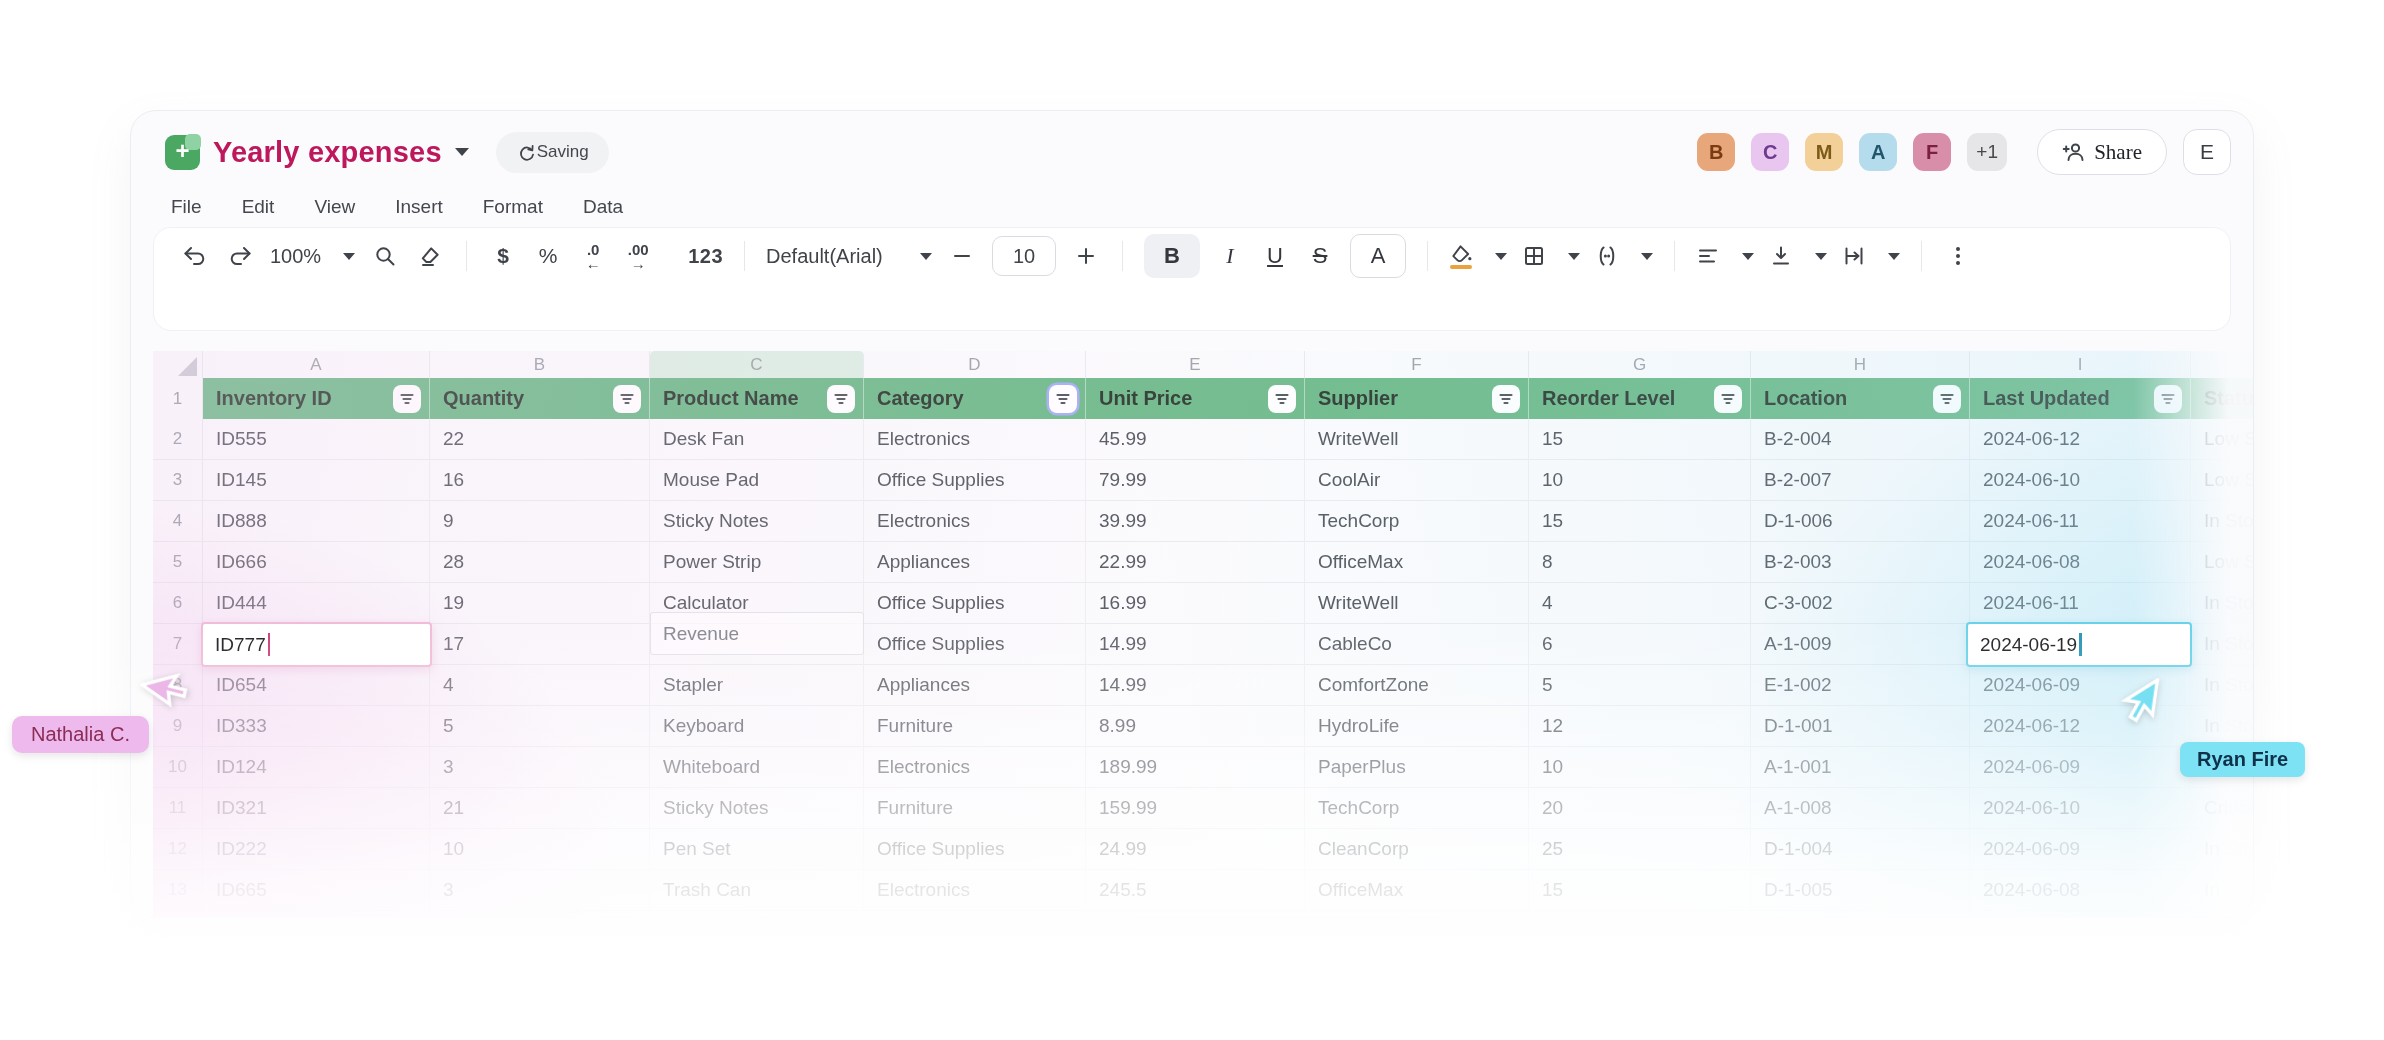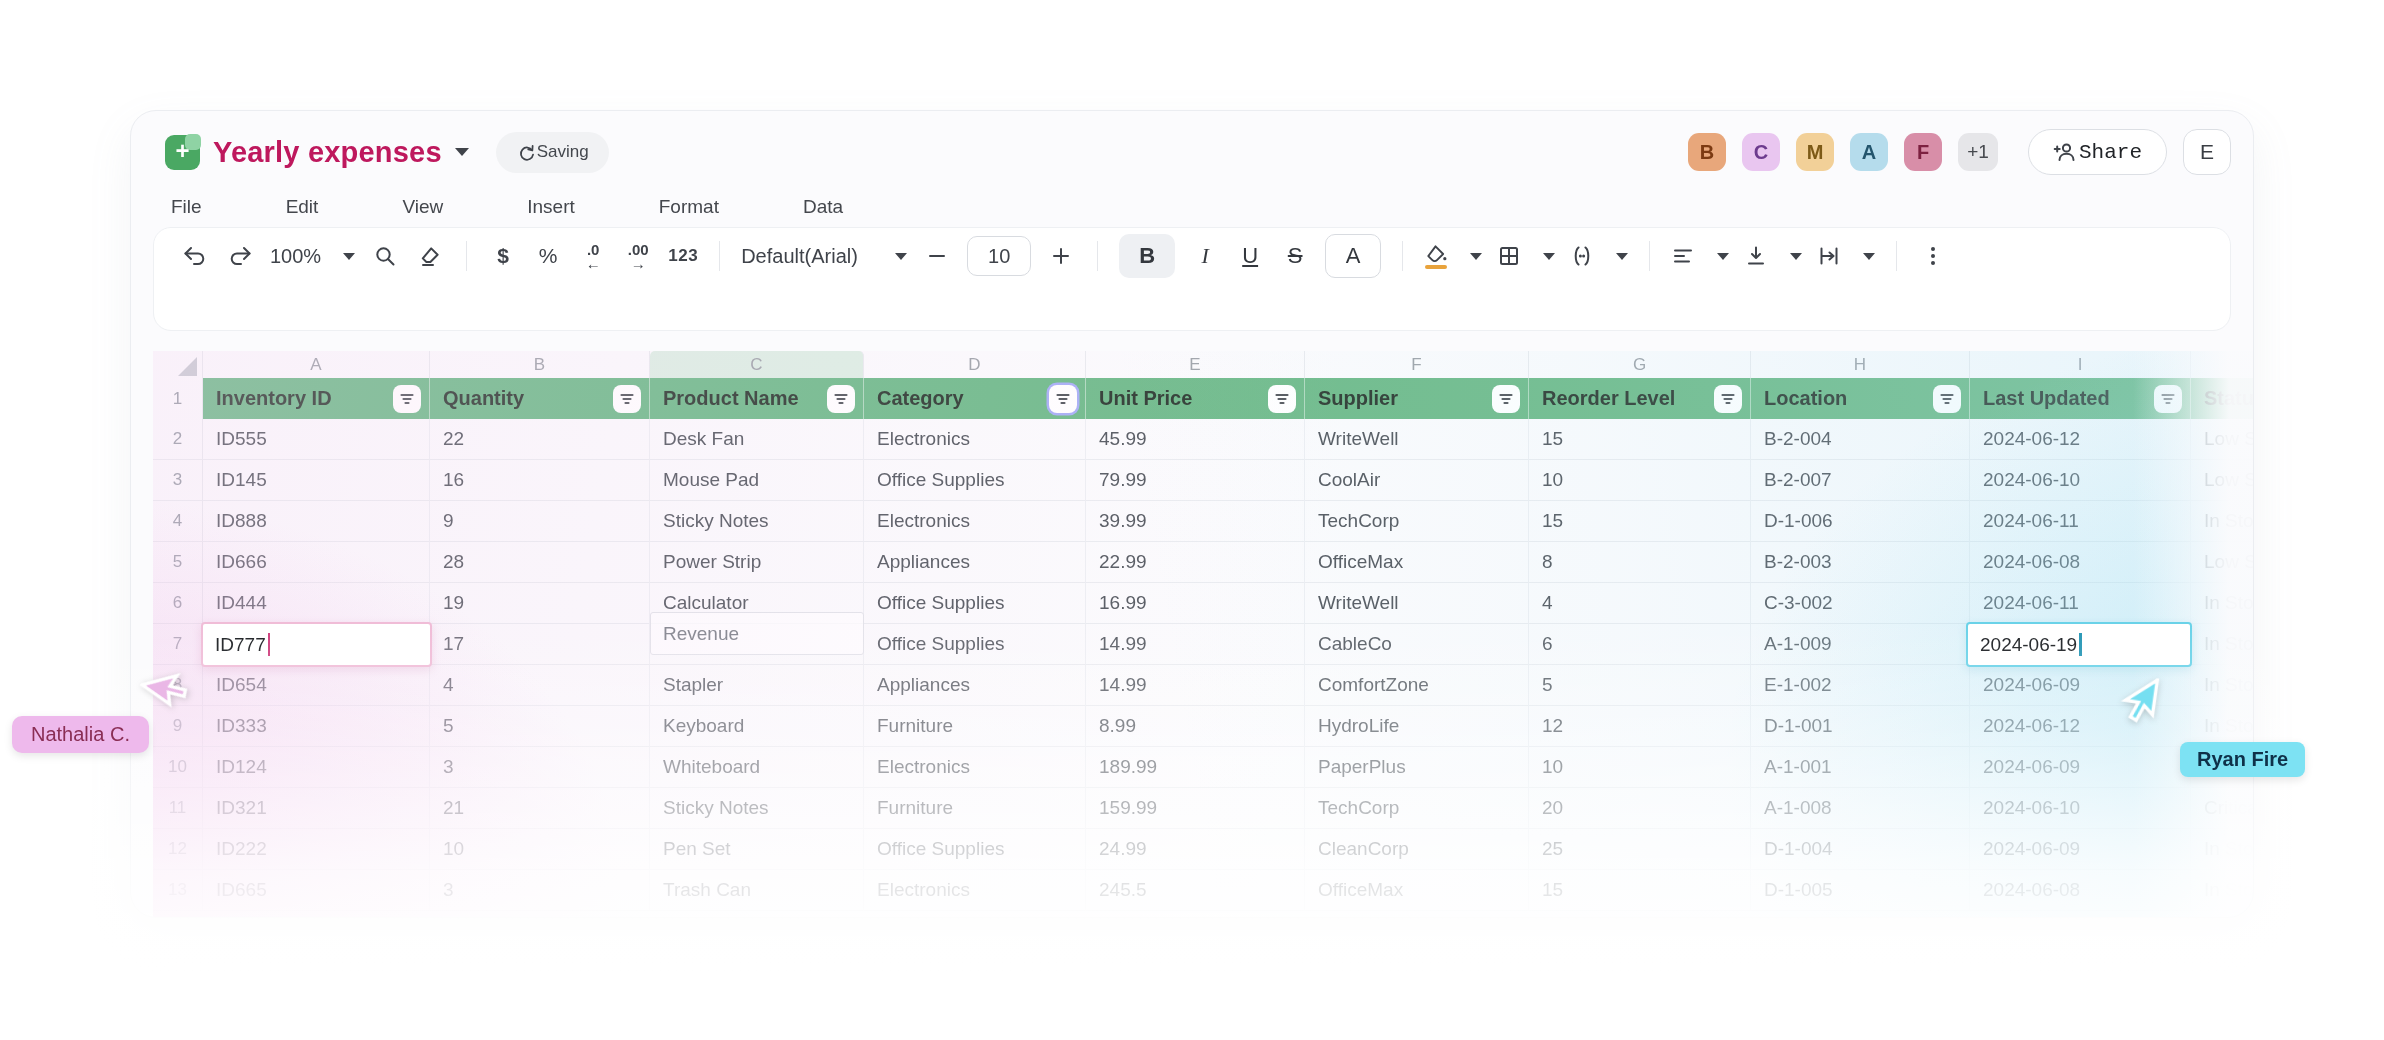--- a/index.html
+++ b/index.html
@@ -23,27 +23,27 @@
   .caret{width:0;height:0;border-left:7px solid transparent;border-right:7px solid transparent;border-top:8px solid #3f434a;display:inline-block;}
   .caret.small{border-left-width:6px;border-right-width:6px;border-top-width:7px;}
   .saving{display:flex;align-items:center;background:#f1f2f4;border-radius:999px;
           padding:10px 20px;margin-left:14px;font-size:17px;color:#43474d;}
   .tright{display:flex;align-items:center;gap:16px;}
   .avatars{display:flex;align-items:center;gap:16px;}
   .avatar{width:38px;height:38px;border-radius:11px;display:flex;align-items:center;justify-content:center;
           font-size:20px;font-weight:700;}
   .overflow-chip{width:40px;height:38px;border-radius:11px;background:#e6e6e9;color:#46494e;
                  display:flex;align-items:center;justify-content:center;font-size:19px;}
-  .share{display:flex;align-items:center;gap:2px;background:#fff;border:1.5px solid #dcdfe4;border-radius:999px;
-         height:46px;padding:0 24px;font-size:21px;color:#202327;font-family:Liberation Mono, monospace;margin-left:14px;}
+  .share{display:flex;align-items:center;gap:8px;background:#fff;border:1.5px solid #dcdfe4;border-radius:999px;
+         height:46px;padding:0 24px;font-size:21px;color:#202327;font-family:Liberation Serif, serif;margin-left:14px;}
   .account{width:48px;height:46px;background:#fff;border:1.5px solid #dcdfe4;border-radius:14px;
            font-size:21px;color:#3a3e44;font-family:inherit;}
 
   
-  .menubar{position:absolute;top:76px;left:0;height:40px;display:flex;align-items:center;gap:84px;
+  .menubar{position:absolute;top:76px;left:0;height:40px;display:flex;align-items:center;gap:40px;
            padding-left:40px;font-size:19px;color:#44474d;}
   .menubar span{cursor:default;}
 
   
   .toolpanel{position:absolute;left:22px;right:22px;top:116px;height:104px;background:#fff;
              border:1px solid #eef0f3;border-radius:18px;box-sizing:border-box;}
   .toolbar{height:56px;display:flex;align-items:center;padding:0 26px;gap:15px;}
   .titem{display:flex;align-items:center;justify-content:center;min-width:30px;height:36px;color:#3f434a;}
   .tgroup{display:flex;align-items:center;gap:22px;}
   .vdiv{width:1px;height:30px;background:#e5e7eb;margin:0 6px;flex:0 0 auto;}
@@ -221,21 +221,21 @@
         <span class="titem tlabel tbold">$</span>
         <span class="titem tlabel">%</span>
         <span class="titem decbtn">
           <span class="num">.0</span>
           <span class="arr">←</span>
         </span>
         <span class="titem decbtn">
           <span class="num">.00</span>
           <span class="arr">→</span>
         </span>
-        <span class="titem tlabel tbold" style="font-size:17px;letter-spacing:.5px;">123</span>
+        <span class="titem tlabel tbold" style="font-size:20px;letter-spacing:.5px;margin-left:20px;">123</span>
         <span class="vdiv"></span>
         <span class="tgroup">
           <span class="fontname">Default(Arial)</span>
           <span class="caret small"></span>
         </span>
         <span class="titem">
           <svg width="20" height="20" viewBox="0 0 20 20">
               <path class="icon-stroke" d="M3 10 H17"></path>
             </svg>
         </span>

